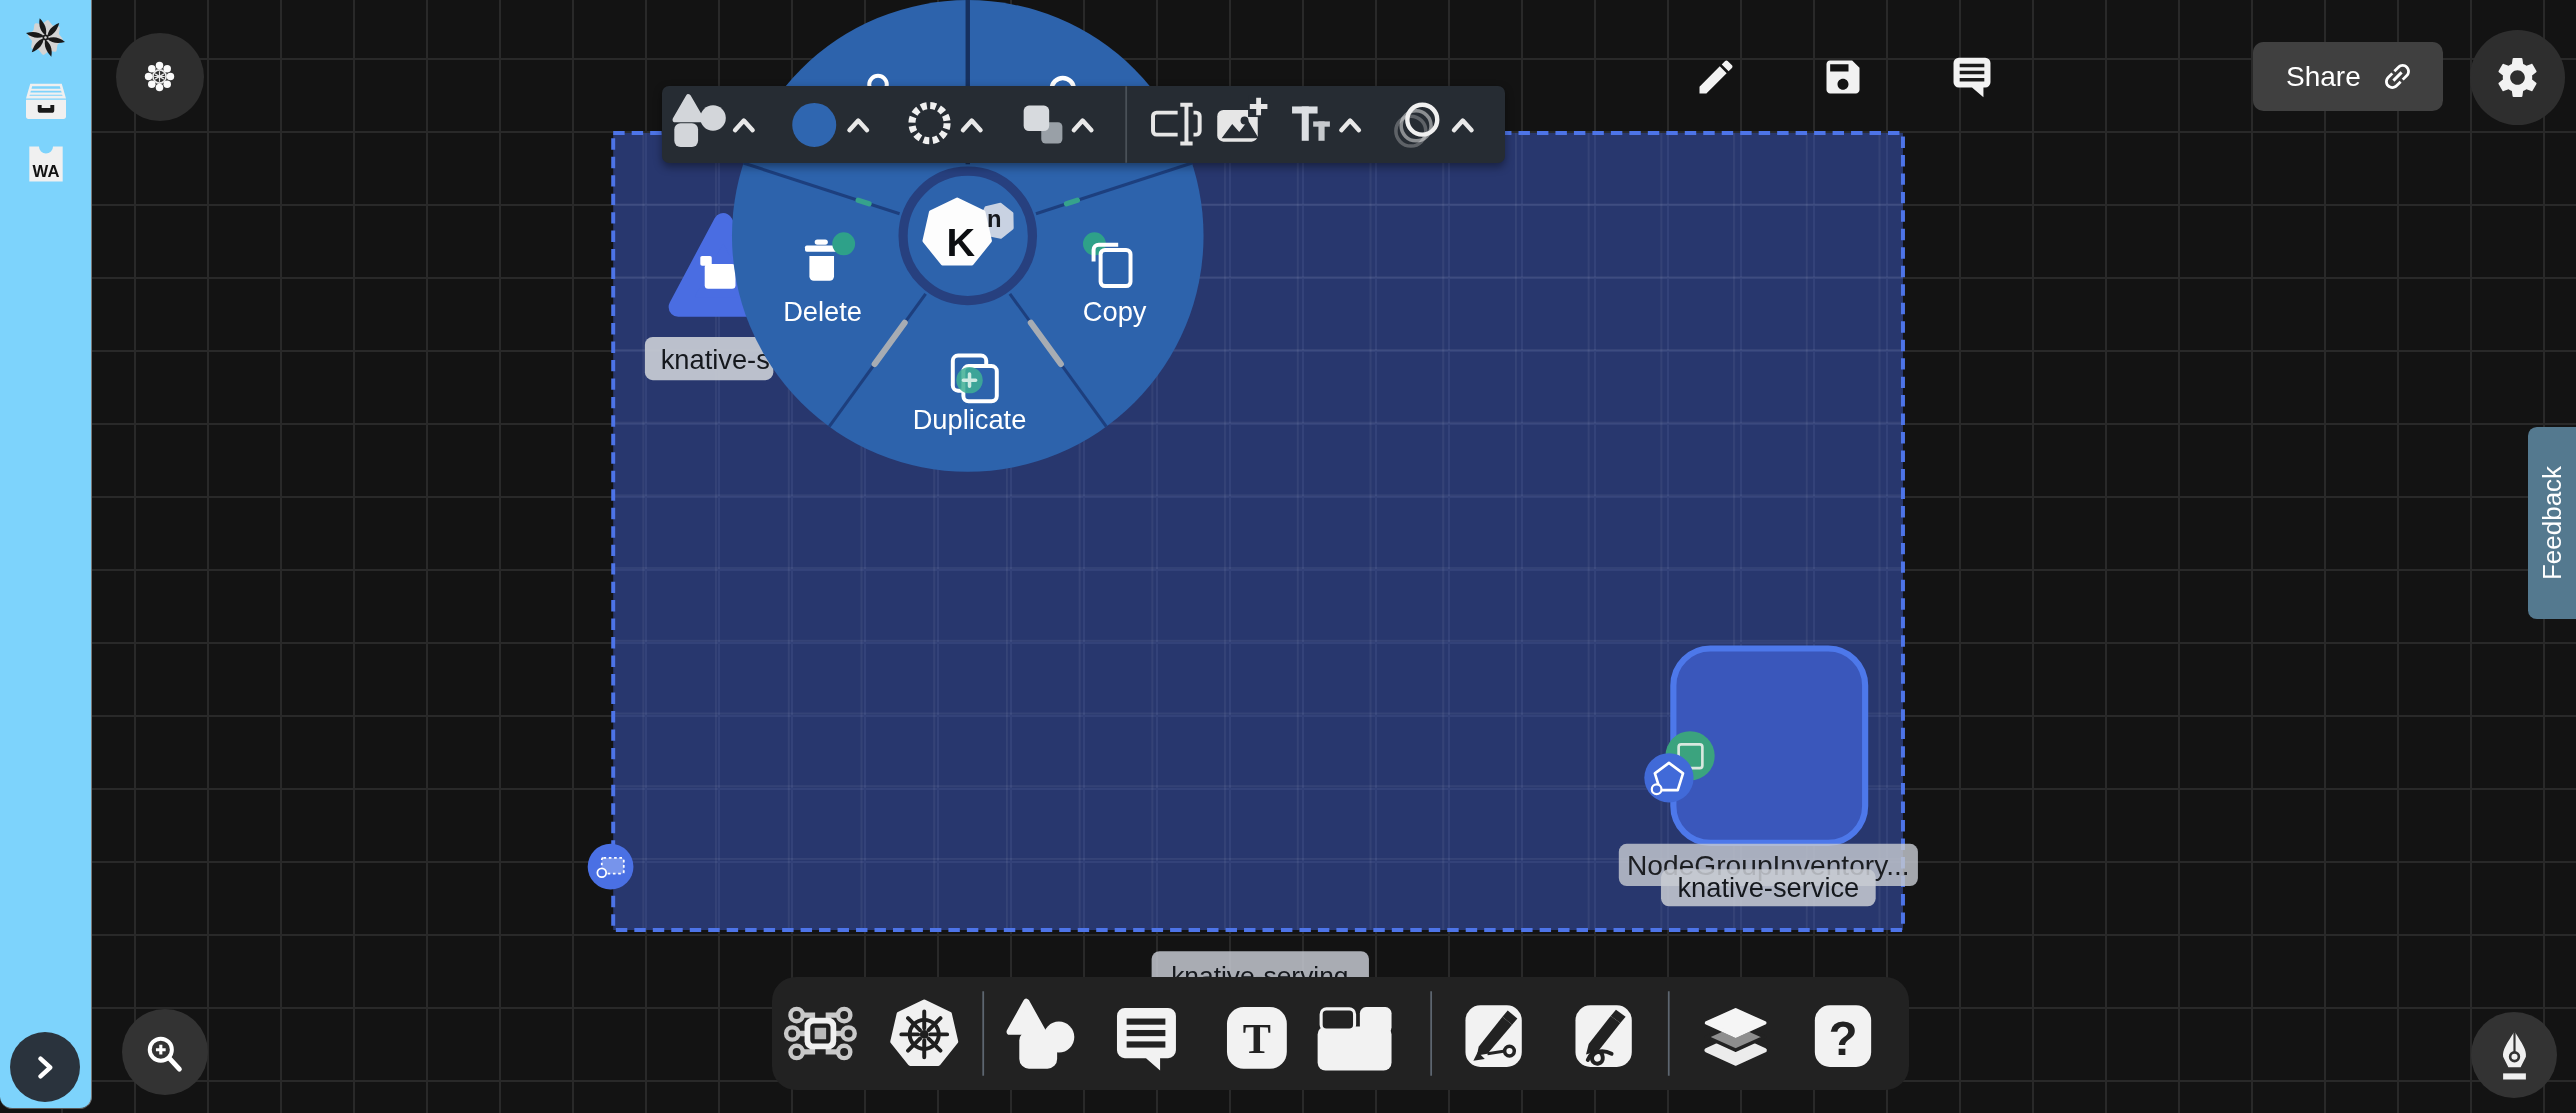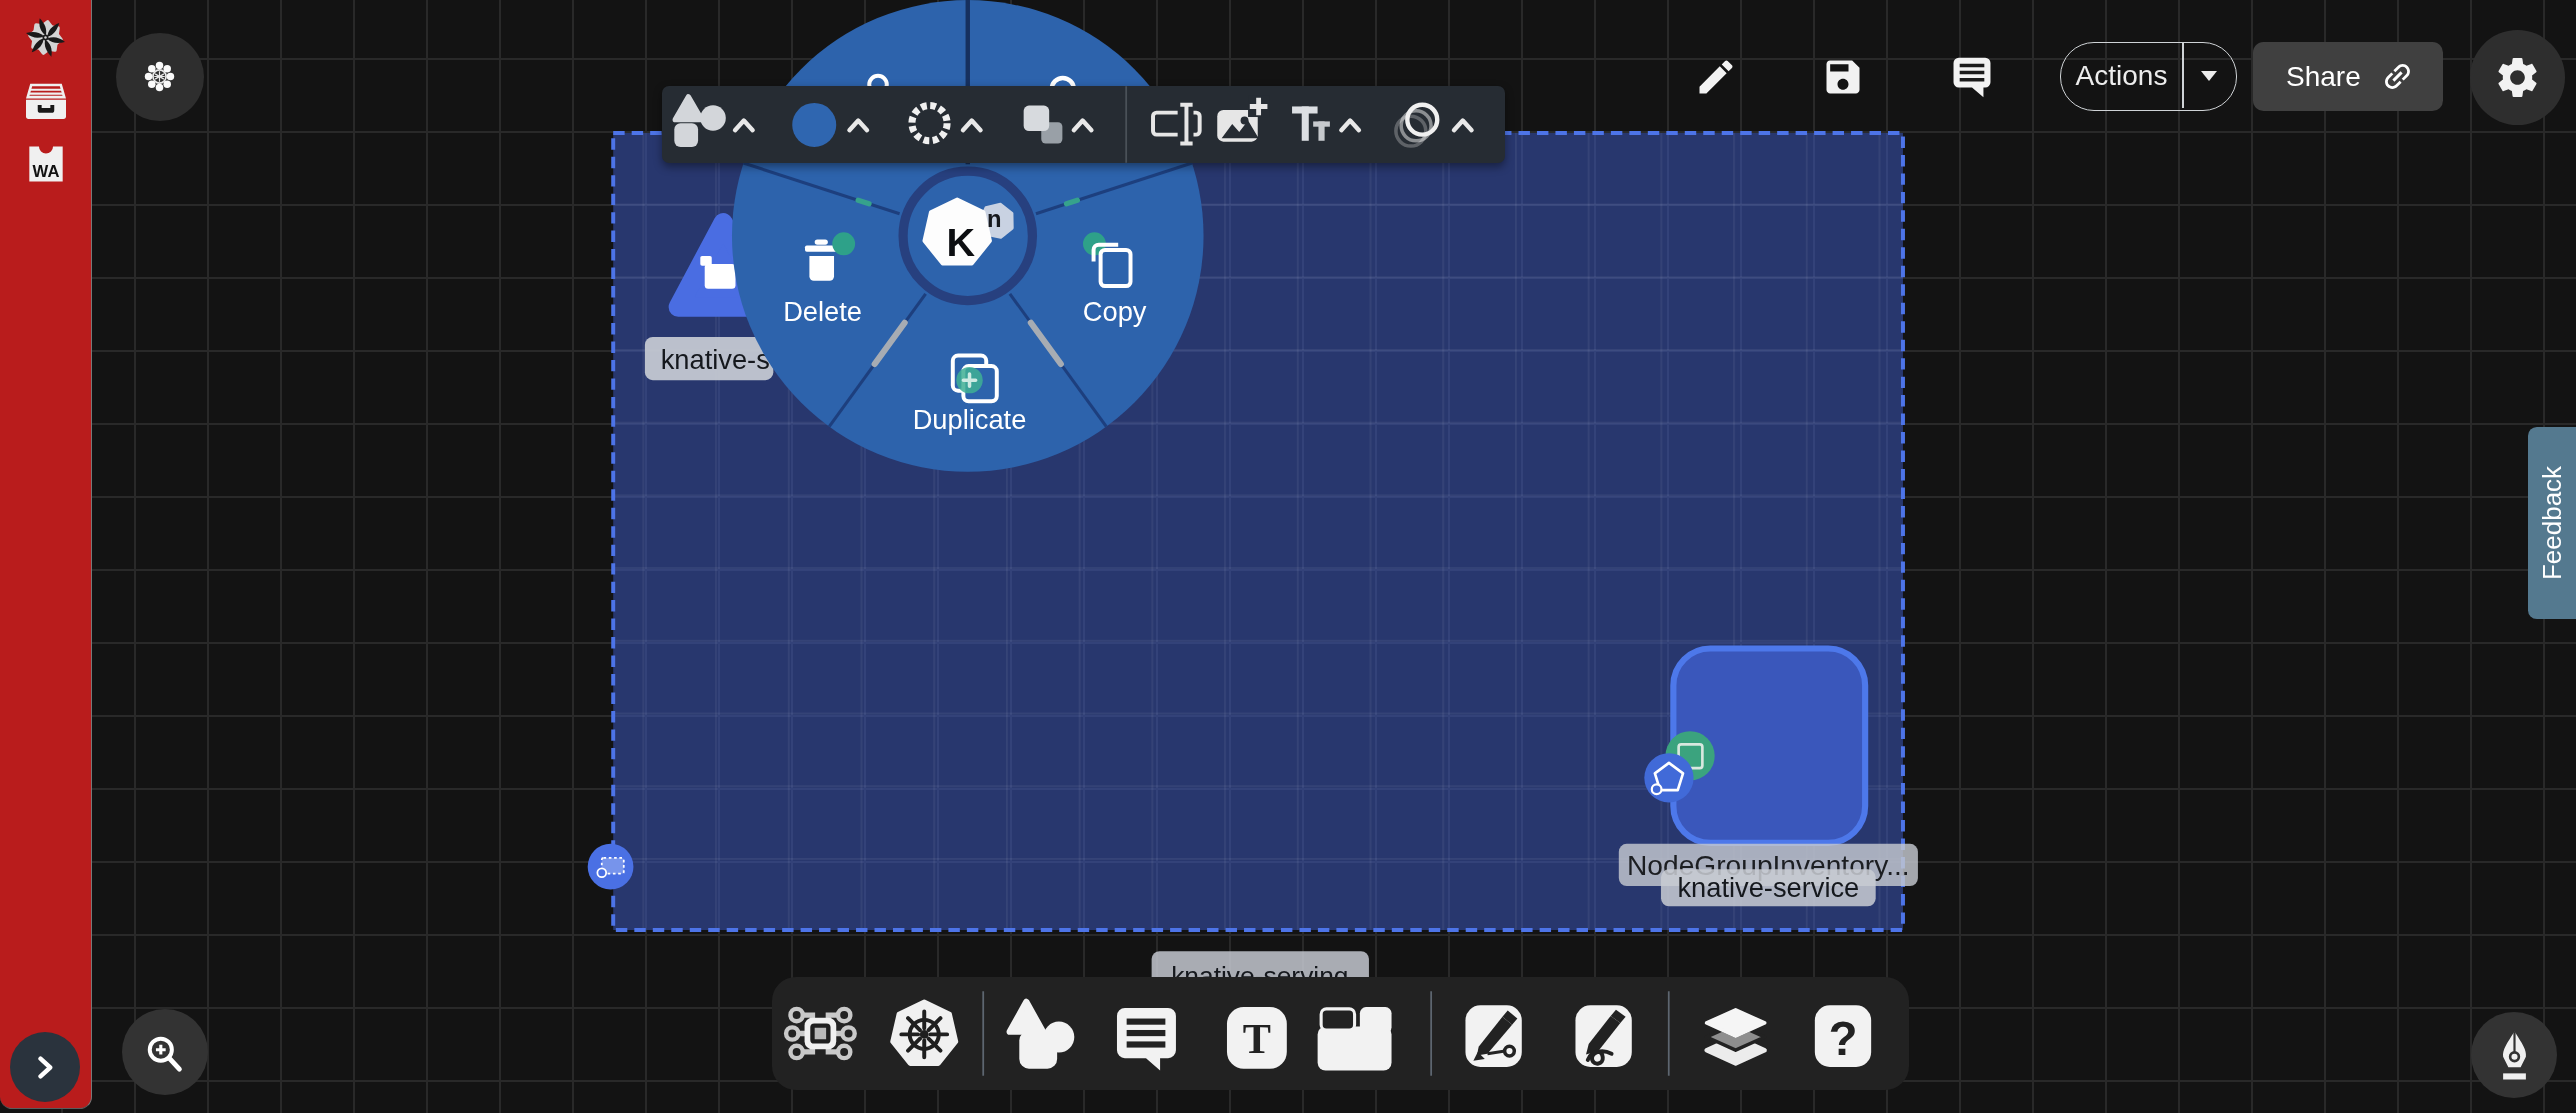--- a/index.html
+++ b/index.html
@@ -2,21 +2,21 @@
 <html style="font-size:14px"><head>
 <meta charset="utf-8">
 <style>
 *{margin:0;padding:0;box-sizing:border-box}
 html,body{width:2576px;height:1114px;overflow:hidden;background:#131313;font-family:"Liberation Sans",sans-serif}
 #app{position:relative;width:2576px;height:1114px;overflow:hidden}
 #grid{position:absolute;left:0;top:0;width:2576px;height:1114px;background-color:#131313;
 background-image:linear-gradient(to right,#292929 1.8px,transparent 1.8px),linear-gradient(to bottom,#292929 1.8px,transparent 1.8px);
 background-size:73px 73px;background-position:61px 58px}
 .abs{position:absolute}
-#sidebar{position:absolute;left:0;top:0;width:92px;height:1109px;background:#b91c1c;border-right:1.8px solid #787878;border-bottom:1.8px solid #5a5a5a;border-radius:0 0 12.3px 12.3px}
+#sidebar{position:absolute;left:0;top:0;width:92px;height:1109px;background:#7dd3fc;border-right:1.8px solid #787878;border-bottom:1.8px solid #5a5a5a;border-radius:0 0 12.3px 12.3px}
 #cbtn{position:absolute;left:116px;top:33px;width:88px;height:88px;border-radius:50%;background:#2e2e2e}
 #ttb{position:absolute;left:662px;top:86px;width:843px;height:77px;background:#262c33;border-radius:7px;box-shadow:0 3.5px 8.8px rgba(0,0,0,.4)}
 #actions{position:absolute;left:2060px;top:42px;width:177px;height:69px;border:1.8px solid #cfd3d6;border-radius:34px;color:#ececec;font-size:28px}
 #actions .lbl{position:absolute;left:0;top:0;width:121px;height:65px;line-height:65px;text-align:center}
 #actions .sep{position:absolute;left:121px;top:0;width:1.8px;height:65px;background:#cfd3d6}
 #actions .car{position:absolute;left:140px;top:28px;width:0;height:0;border-left:8.8px solid transparent;border-right:8.8px solid transparent;border-top:10.6px solid #ececec}
 #share{position:absolute;left:2253px;top:42px;width:190px;height:69px;background:#404040;border-radius:10.6px;color:#fff;font-size:28px}
 #share .lbl{position:absolute;left:33px;top:0;height:69px;line-height:69px}
 #gear{position:absolute;left:2470px;top:30px;width:95px;height:95px;border-radius:50%;background:#2e2e2e}
 #fb{position:absolute;left:2528px;top:427px;width:48px;height:192px;background:#54798f;border-radius:8.8px 0 0 8.8px}
@@ -204,25 +204,20 @@
 <svg class="abs" style="left:1821px;top:55px" width="44" height="44" viewBox="0 0 24 24" fill="#f2f2f2">
   <path d="M17 3H5c-1.11 0-2 .9-2 2v14c0 1.1.89 2 2 2h14c1.1 0 2-.9 2-2V7l-4-4zm-5 16c-1.66 0-3-1.34-3-3s1.34-3 3-3 3 1.34 3 3-1.34 3-3 3zm3-10H5V5h10v4z"></path>
 </svg>
 <svg class="abs" style="left:1950px;top:55px" width="44" height="44" viewBox="0 0 50 50">
   <path d="M4 9 a6 6 0 0 1 6 -6 h30 a6 6 0 0 1 6 6 v22 a6 6 0 0 1 -6 6 h-2 v11 l-13 -11 h-15 a6 6 0 0 1 -6 -6 Z" fill="#f2f2f2"></path>
   <g stroke="#1b1b1b" stroke-width="4">
     <path d="M11 12 h28 M11 20 h28 M11 28 h28"></path>
   </g>
 </svg>
 
-<div id="actions">
-      <div class="lbl">Actions</div>
-      <div class="sep"></div>
-      <div class="car"></div>
-    </div>
 <div id="share">
       <div class="lbl">Share</div>
   <svg class="abs" style="left:127px;top:16.7px" width="35" height="35" viewBox="0 0 24 24" fill="#fff">
     <g transform="rotate(-45 12 12)">
       <path d="M3.9 12c0-1.71 1.39-3.1 3.1-3.1h4V7H7c-2.76 0-5 2.24-5 5s2.24 5 5 5h4v-1.9H7c-1.71 0-3.1-1.39-3.1-3.1zM8 13h8v-2H8v2zm9-6h-4v1.9h4c1.71 0 3.1 1.39 3.1 3.1s-1.39 3.1-3.1 3.1h-4V17h4c2.76 0 5-2.24 5-5s-2.24-5-5-5z"></path>
     </g>
   </svg>
 </div>
 <div id="gear">
   <svg class="abs" style="left:23px;top:23px" width="49" height="49" viewBox="0 0 24 24" fill="#f2f2f2">

